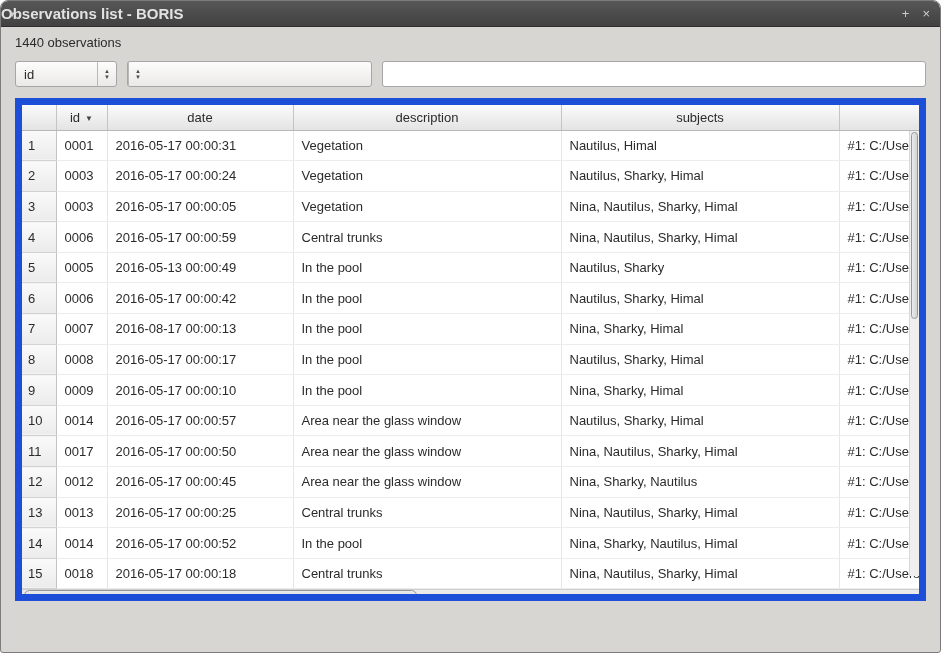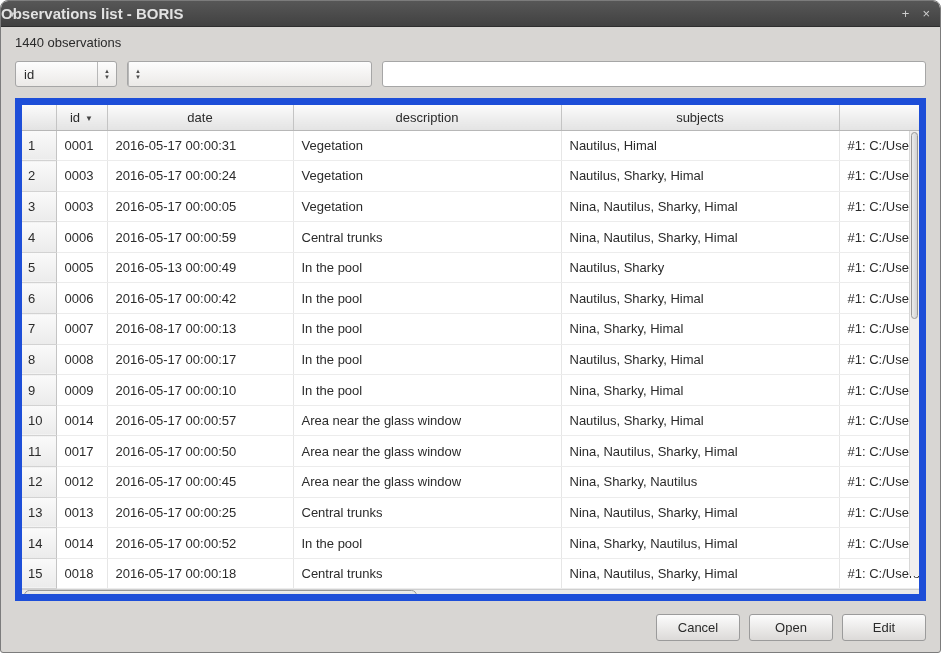--- a/index.html
+++ b/index.html
@@ -327,20 +327,15 @@
           </tbody>
       </table>
       <div class="hscroll">
         <div class="hscroll-thumb"></div>
       </div>
       <div class="vscroll">
         <div class="vscroll-thumb"></div>
       </div>
     </div>
 
-    <div class="button-row">
-      <button class="btn">Cancel</button>
-      <button class="btn">Open</button>
-      <button class="btn">Edit</button>
-    </div>
 
   </div>
 </div>
 
 </body></html>

